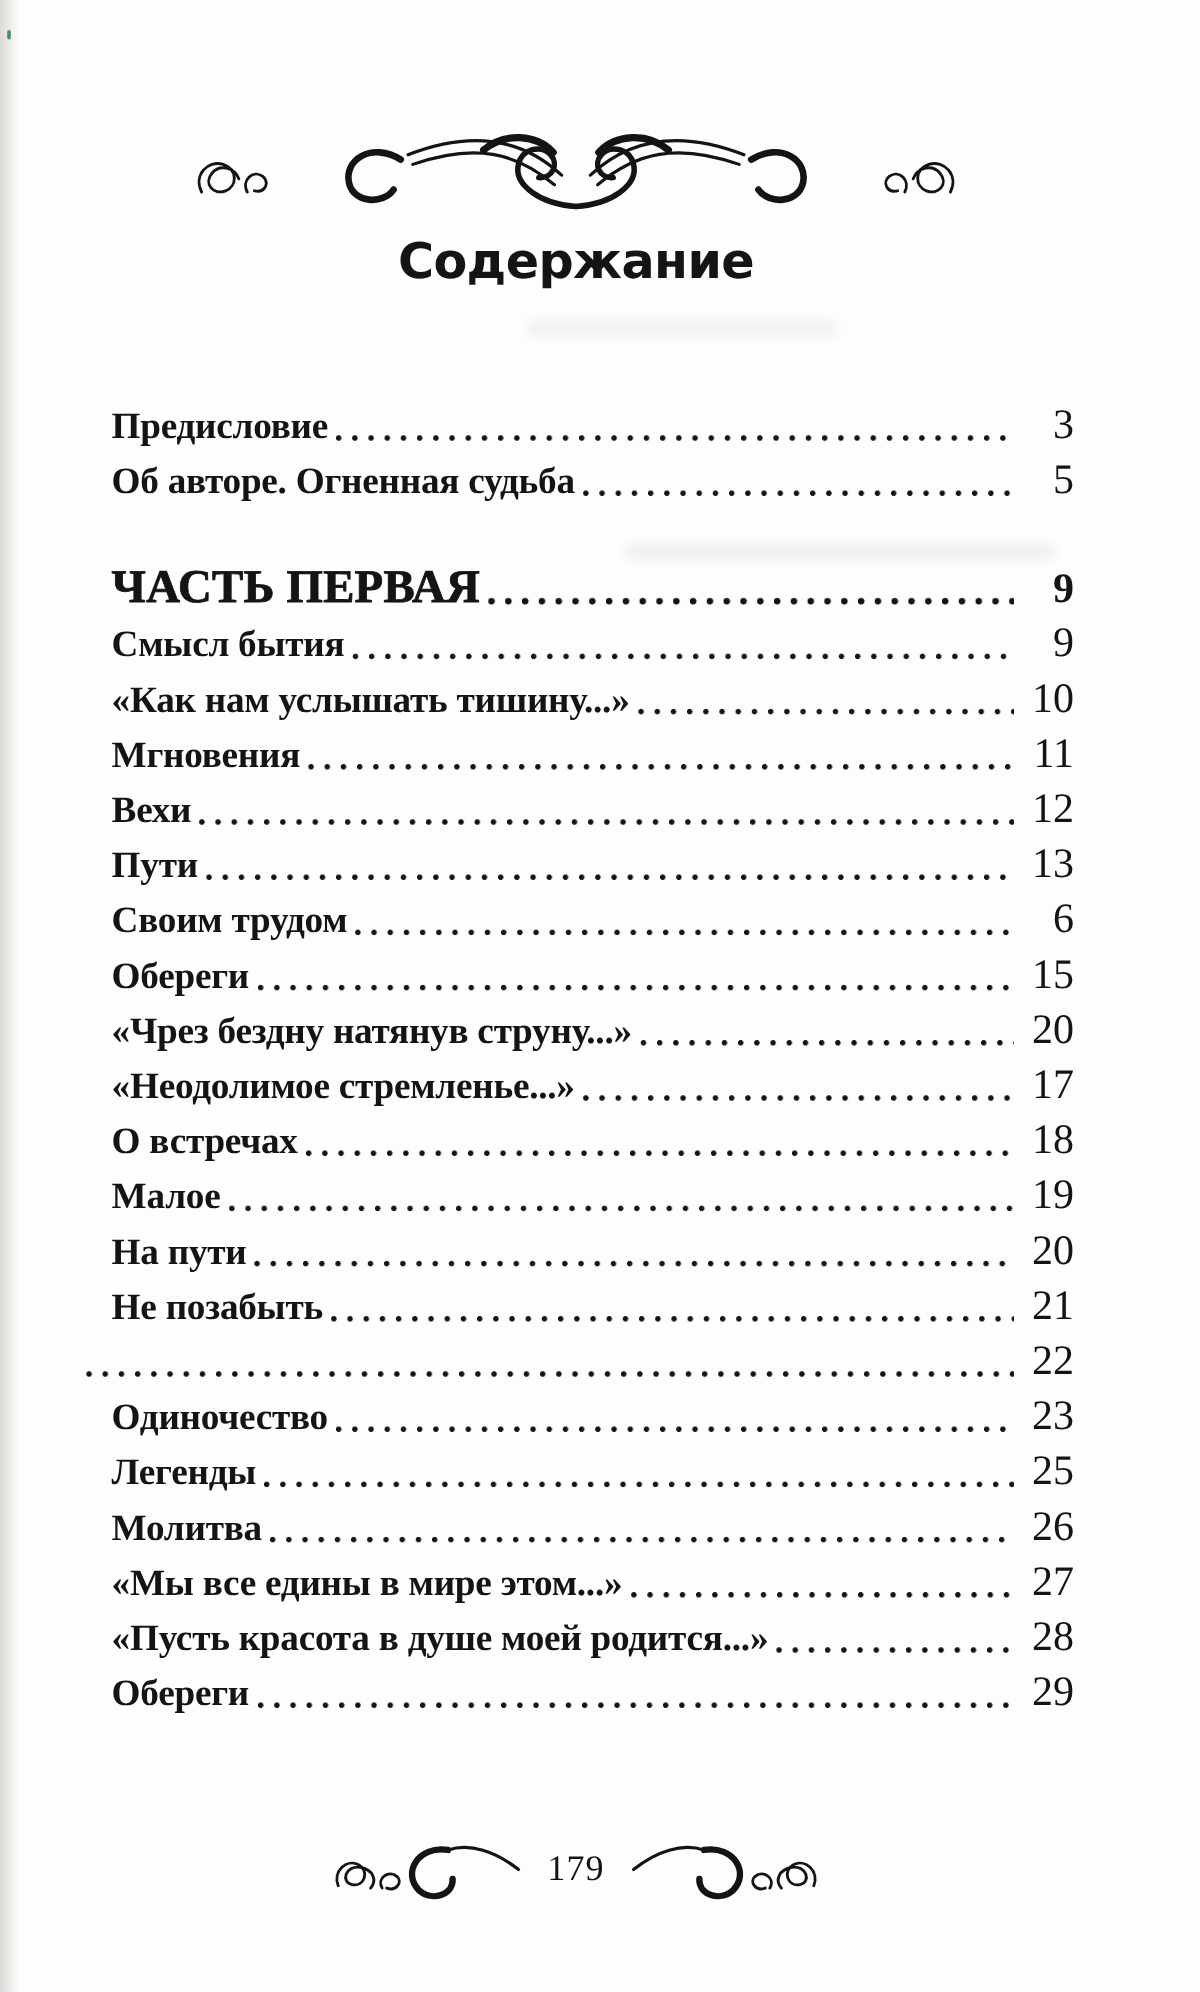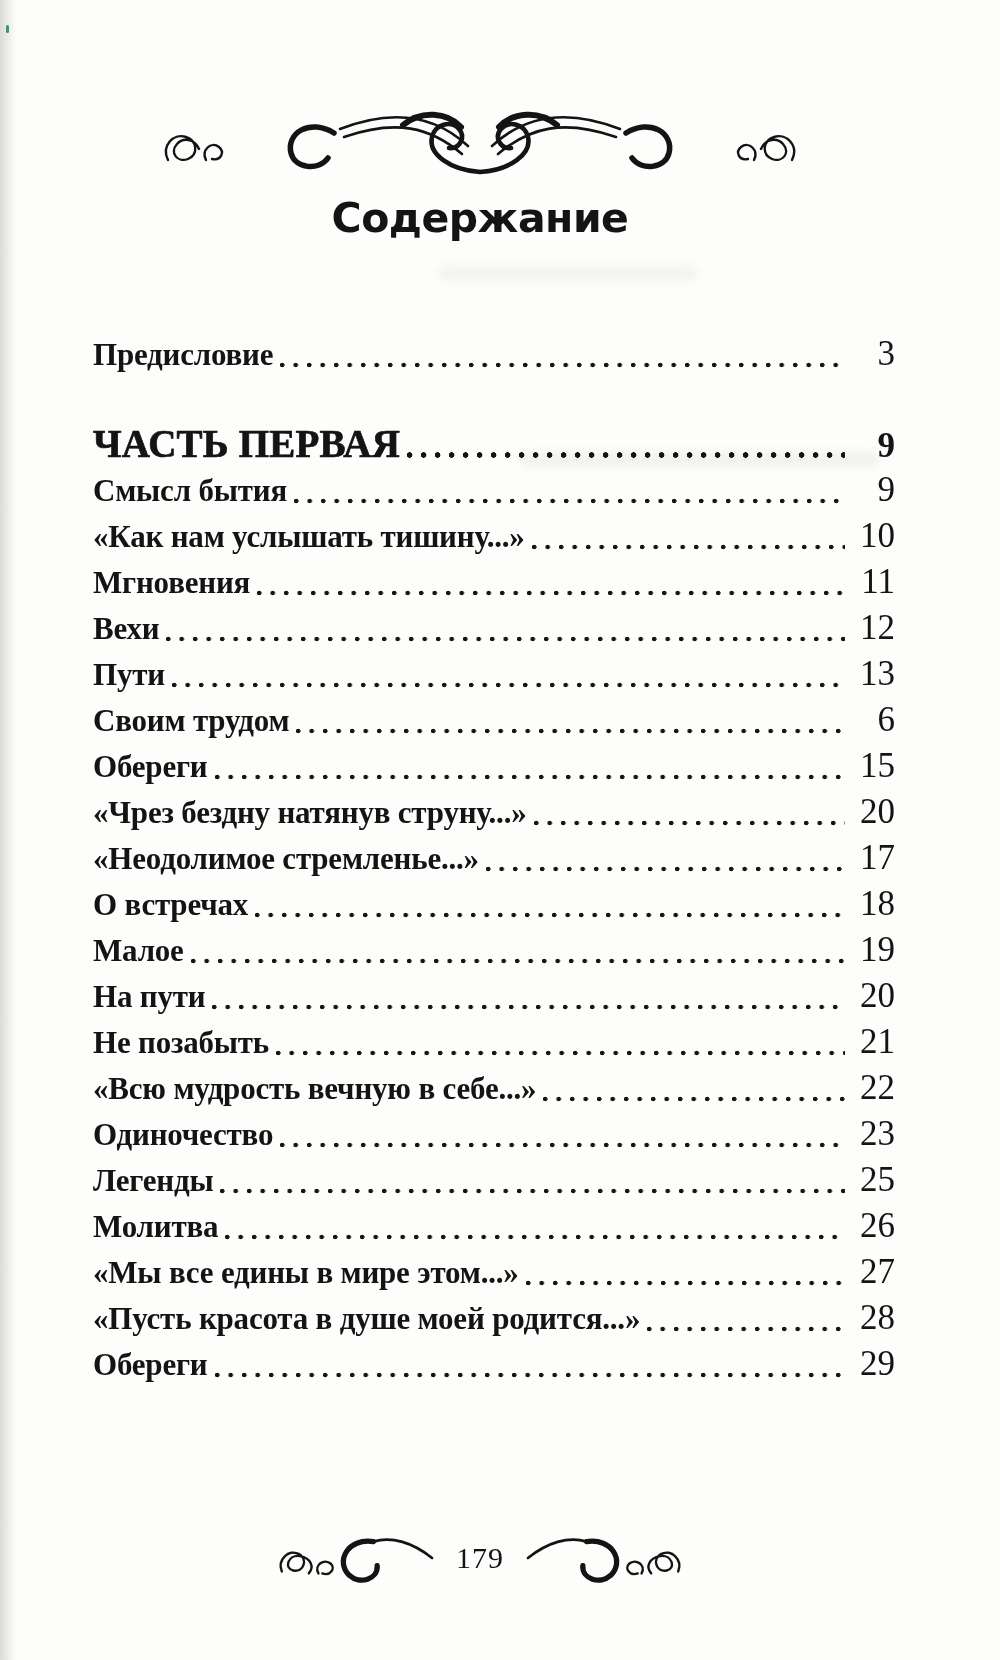--- a/index.html
+++ b/index.html
@@ -103,20 +103,25 @@
 
   <div class="ghost g1"></div>
   <div class="ghost g2"></div>
 
   <div class="toc">
       <div class="toc-row">
       <span class="toc-label">Предисловие</span>
       <span class="toc-leader"></span>
       <span class="toc-page">3</span>
     </div>
+      <div class="toc-row">
+      <span class="toc-label">Об авторе. Огненная судьба</span>
+      <span class="toc-leader"></span>
+      <span class="toc-page">5</span>
+    </div>
       <div class="toc-row part">
       <span class="toc-label">ЧАСТЬ ПЕРВАЯ</span>
       <span class="toc-leader"></span>
       <span class="toc-page">9</span>
     </div>
       <div class="toc-row">
       <span class="toc-label">Смысл бытия</span>
       <span class="toc-leader"></span>
       <span class="toc-page">9</span>
     </div>
@@ -174,21 +179,20 @@
       <span class="toc-label">На пути</span>
       <span class="toc-leader"></span>
       <span class="toc-page">20</span>
     </div>
       <div class="toc-row">
       <span class="toc-label">Не позабыть</span>
       <span class="toc-leader"></span>
       <span class="toc-page">21</span>
     </div>
       <div class="toc-row">
-      <span class="toc-label">«Всю мудрость вечную в себе...»</span>
       <span class="toc-leader"></span>
       <span class="toc-page">22</span>
     </div>
       <div class="toc-row">
       <span class="toc-label">Одиночество</span>
       <span class="toc-leader"></span>
       <span class="toc-page">23</span>
     </div>
       <div class="toc-row">
       <span class="toc-label">Легенды</span>

